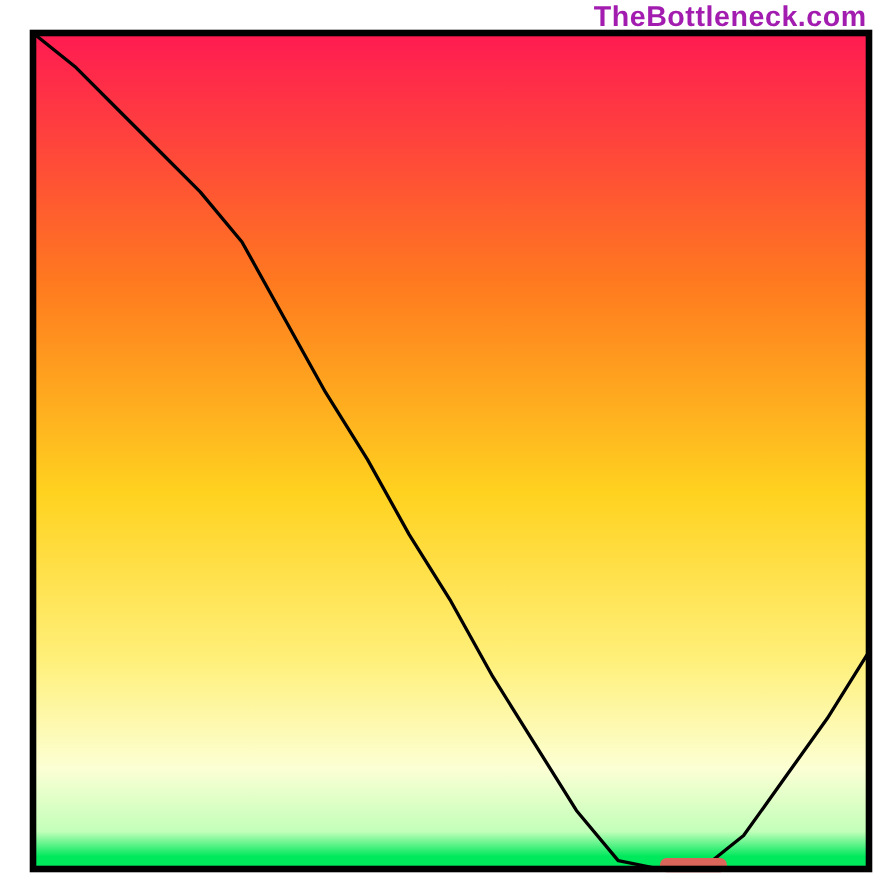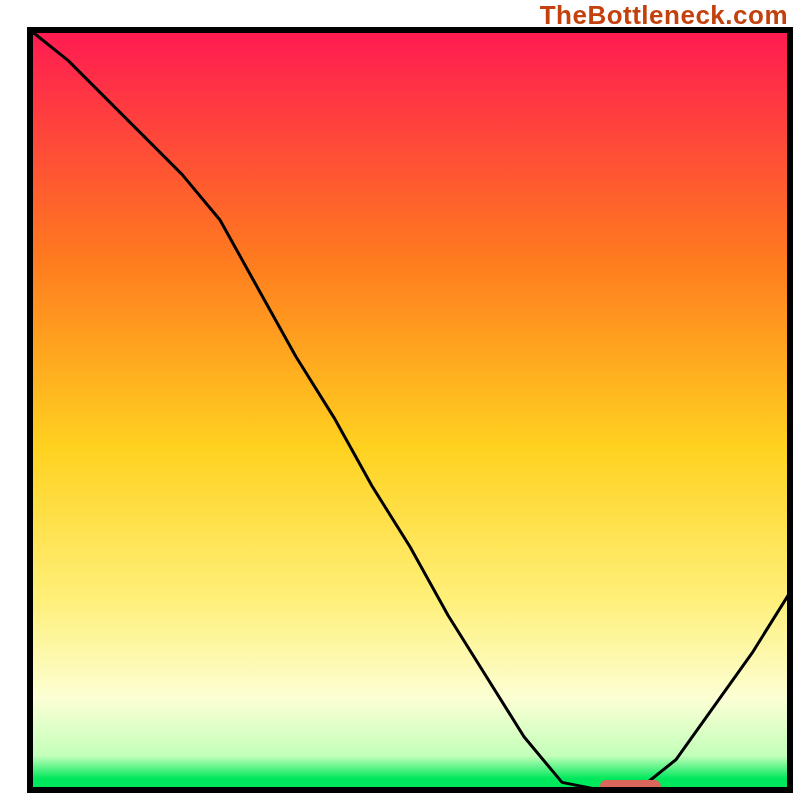--- a/index.html
+++ b/index.html
@@ -16,21 +16,21 @@
     width: 800px;
     height: 800px;
     box-sizing: border-box;
   }
   .watermark {
     position: absolute;
     top: 0px;
     right: 12px;
     font-size: 26px;
     font-weight: 700;
-    color: #c2410c;
+    color: #a21caf;
     letter-spacing: 0.5px;
     font-family: Arial, Helvetica, sans-serif;
   }
   svg {
     display: block;
   }
 </style>
 </head>
 <body>
 

